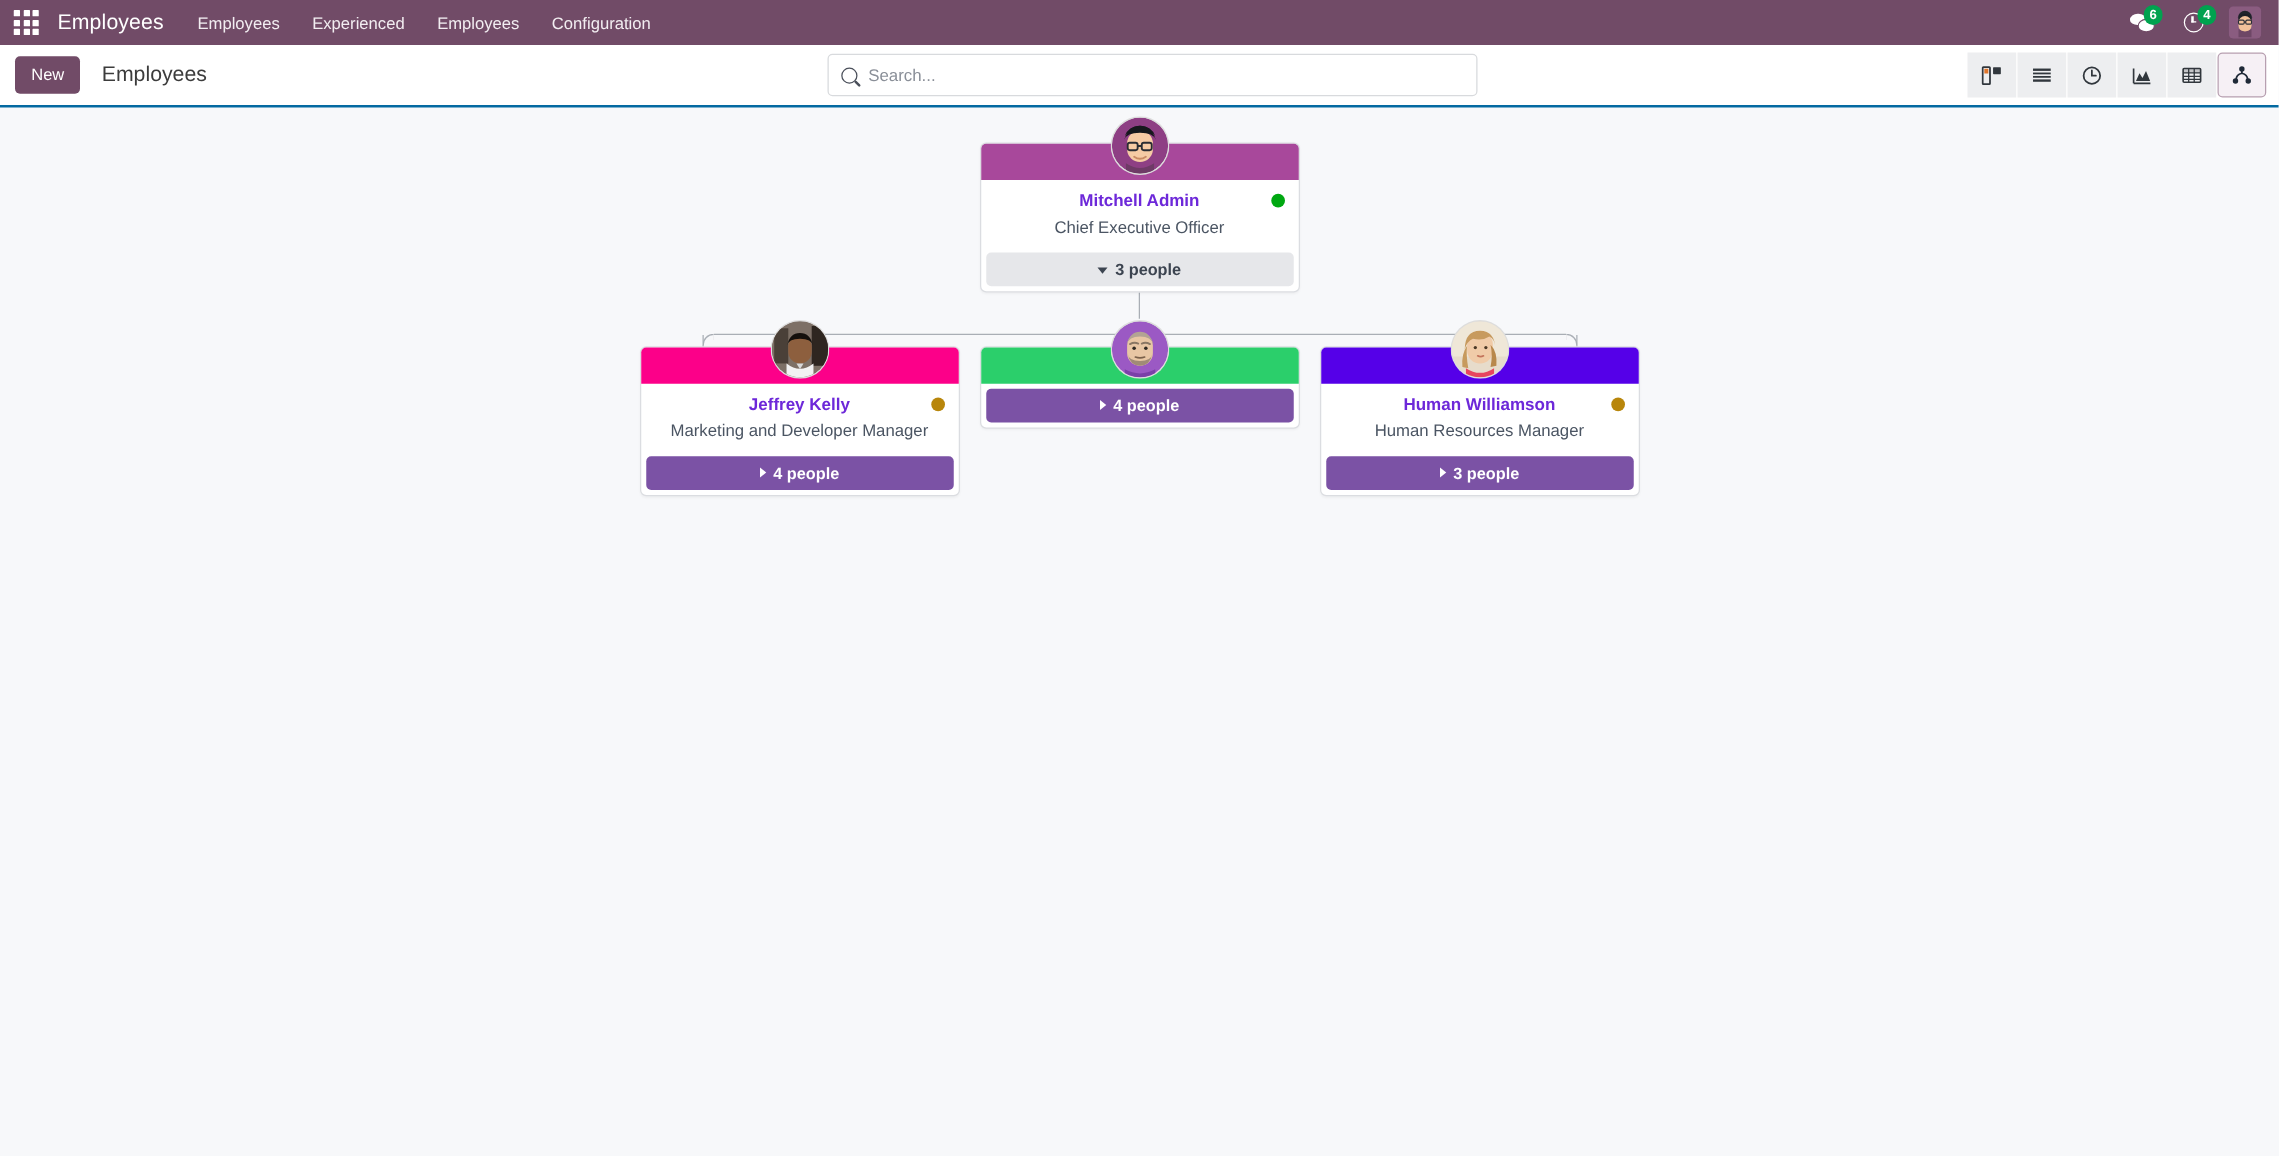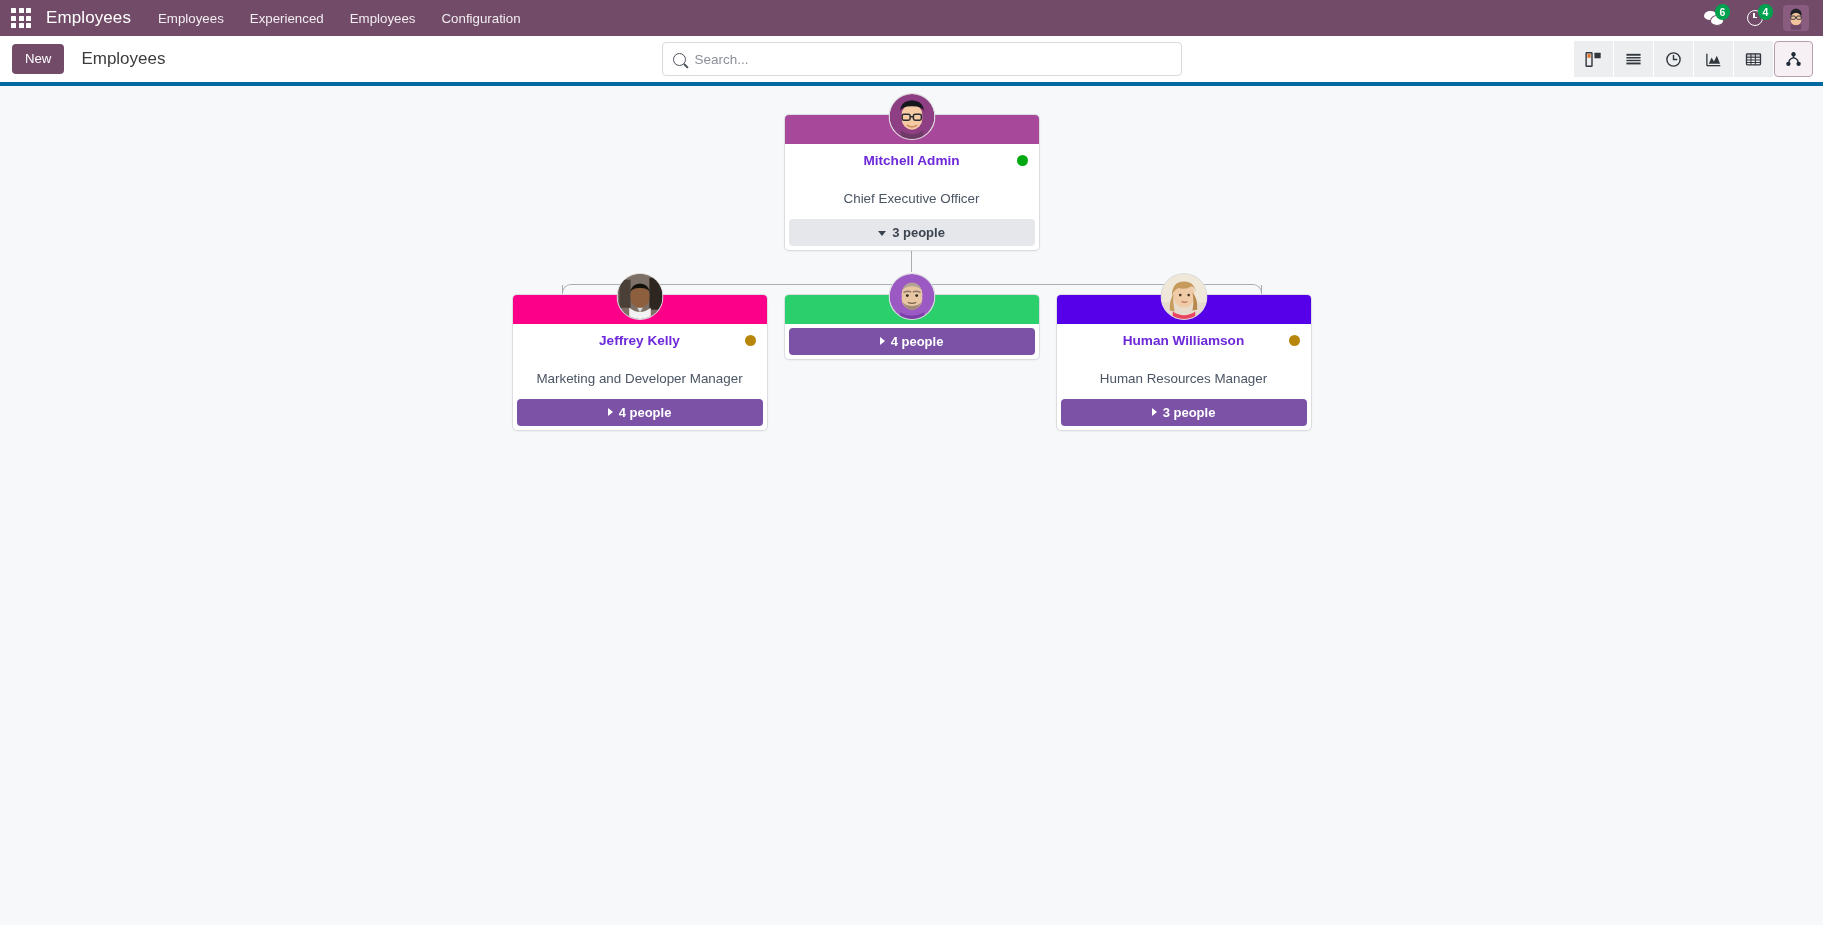--- a/index.html
+++ b/index.html
@@ -141,21 +141,21 @@
     margin-left: 6px;
     cursor: pointer;
     background: #7a4f72;
     display: block;
   }
 
   
   .control-panel {
     height: 50px;
     background: #ffffff;
-    border-bottom: 4px solid #0369a1;
+    border-bottom: 2px solid #0369a1;
     display: flex;
     align-items: center;
     padding: 0 10px 0 12px;
     position: relative;
     z-index: 20;
   }
 
   .btn-new {
     background: #714B67;
     color: #ffffff;
@@ -320,21 +320,21 @@
     border-radius: 50%;
   }
 
   .card-job {
     font-size: 13.4px;
     color: #4B5563;
     line-height: 1.5;
     white-space: nowrap;
     overflow: hidden;
     text-overflow: ellipsis;
-    margin-top: 18px;
+    margin-top: 1px;
     text-align: center;
   }
 
   .card-footer {
     margin: 4px 4px 4px 4px;
     height: 27px;
     border-radius: 4px;
     display: flex;
     align-items: center;
     justify-content: center;

